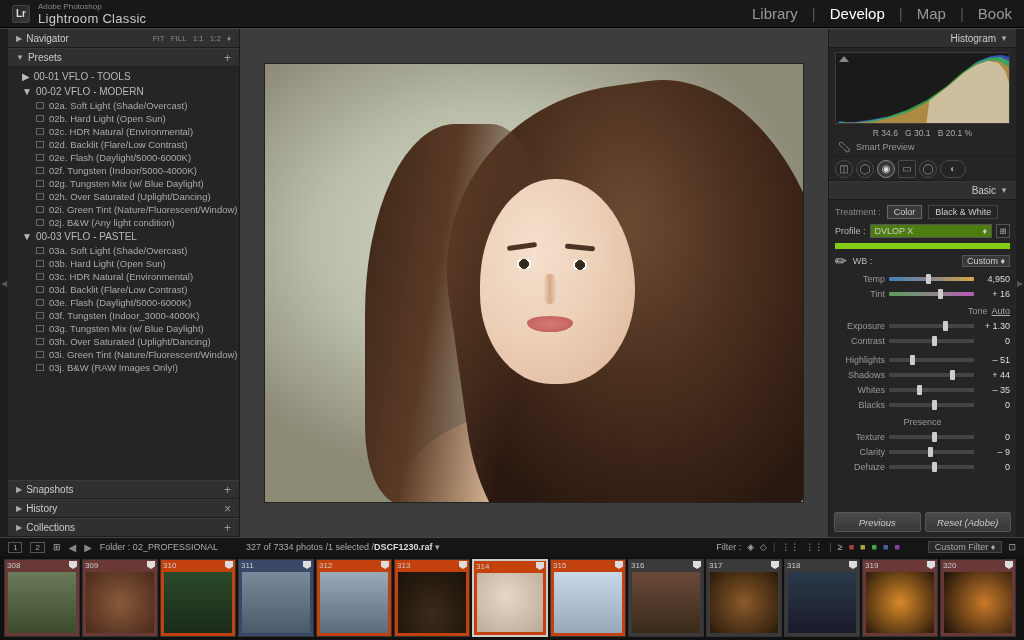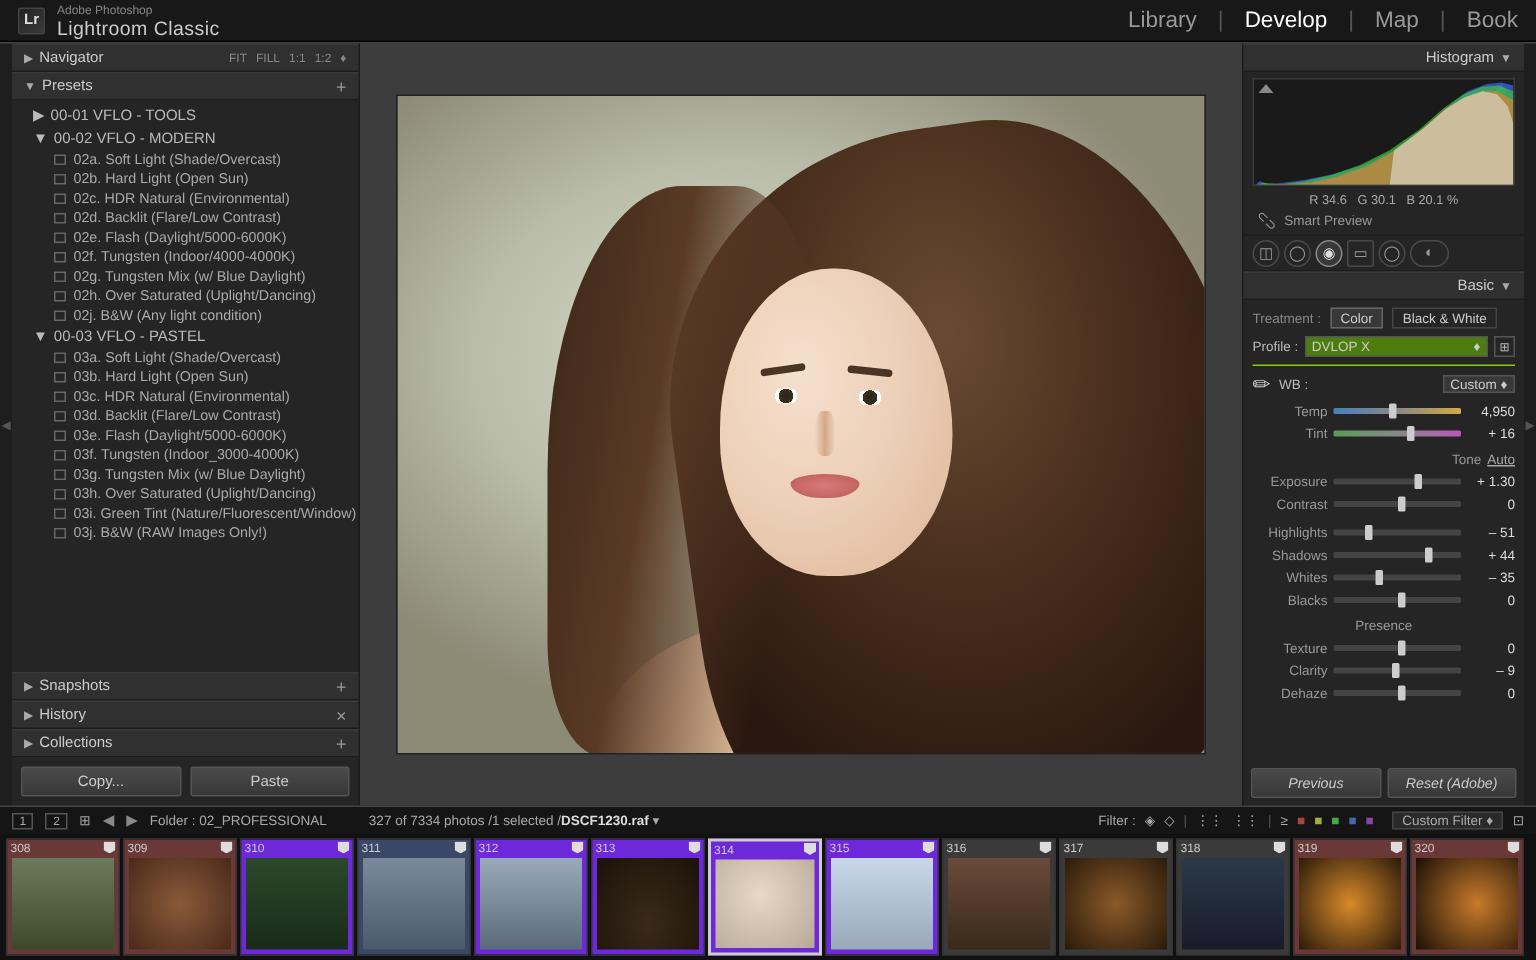--- a/index.html
+++ b/index.html
@@ -49,21 +49,21 @@
 .smartprev { font-size:9px; color:#999; padding:2px 8px 4px 8px; display:flex; align-items:center; gap:4px; border-bottom:1px solid #1c1c1c;}
 .toolrow { height:24px; display:flex; align-items:center; gap:3px; padding:0 6px; border-bottom:1px solid #1c1c1c;}
 .toolrow .t { width:18px; height:18px; border:1px solid #4a4a4a; border-radius:9px; display:flex; align-items:center; justify-content:center; font-size:10px; color:#999;}
 .toolrow .t.sq{border-radius:2px;}
 .toolrow .t.active{border-color:#888; background:#383838;color:#ddd;}
 .basicpanel { flex:1; overflow-y:auto; padding:2px 6px 4px 6px; font-size:9px;}
 .treatrow { display:flex; align-items:center; padding:3px 0; gap:6px;}
 .treatrow .lbl{color:#888;}
 .treatrow .opt{padding:1px 6px; border:1px solid #444; color:#ccc; font-size:9px;}
 .treatrow .opt.active{background:#383838; border-color:#666;}
-.profilerow{display:flex;align-items:center;gap:4px;padding:2px 0 5px 0;border-bottom:1px solid #84cc16;justify-content:center;}
+.profilerow{display:flex;align-items:center;gap:4px;padding:2px 0 5px 0;border-bottom:6px solid #84cc16;justify-content:center;}
 .profilerow .sel{flex:1;background:#4d7c0f;border:1px solid #555;padding:1px 4px;font-size:9px;color:#ccc;display:flex;justify-content:space-between;}
 .profilerow .grid{width:14px;height:14px;border:1px solid #555;display:flex;align-items:center;justify-content:center;font-size:8px;}
 .wbrow{display:flex;align-items:center;gap:6px;padding:4px 0 2px 0;}
 .eyedrop{font-size:14px;color:#ccc;transform:rotate(-45deg);}
 .wbrow .sel{background:#383838;border:1px solid #555;padding:0 4px;font-size:9px;color:#ccc;margin-left:auto;}
 .sliderrow{display:flex;align-items:center;height:15px;gap:4px;}
 .sliderrow .slbl{width:50px;text-align:right;color:#999;font-size:9px;}
 .sliderrow .strack{flex:1;height:4px;background:#444;position:relative;border-radius:1px;}
 .sliderrow .strack.temp{background:linear-gradient(90deg,#4a7fb8,#888,#d4a848);}
 .sliderrow .strack.tint{background:linear-gradient(90deg,#5a9a5a,#888,#b858b8);}
@@ -74,27 +74,27 @@
 .rightbtns{display:flex;gap:4px;padding:5px;}
 .rightbtns button{flex:1;height:20px;background:linear-gradient(#4a4a4a,#383838);border:1px solid #555;color:#ccc;font-size:9.5px;border-radius:2px;font-style:italic;}
 .panelrow.rt{justify-content:flex-end;}
 .panelrow.rt .tri{margin-left:4px;margin-right:0;}
 .edgecol{width:8px;background:#1e1e1e;display:flex;align-items:center;justify-content:center;}
 .edgecol .arr{color:#555;font-size:8px;}
 .statusbar{height:18px;background:#151515;display:flex;align-items:center;padding:0 8px;font-size:9px;color:#aaa;gap:8px;}
 .statusbar .box{border:1px solid #555;padding:0 4px;font-size:8px;}
 .statusbar .navarr{color:#888;font-size:10px;}
 .statusbar .filter{margin-left:auto;display:flex;align-items:center;gap:6px;}
-.statusbar .cfilter{background:#2a2a2a;border:1px solid #444;padding:0 6px;font-size:9px;margin-left:6px;}
+.statusbar .cfilter{background:#2a2a2a;border:1px solid #444;padding:0 6px;font-size:9px;margin-left:22px;}
 .filmstrip{height:84px;background:#111;display:flex;align-items:center;padding:2px 4px;gap:2px;overflow:hidden;}
 .thumb{width:76px;height:78px;display:flex;flex-direction:column;border:1px solid #333;position:relative;}
 .thumb .num{position:absolute;top:1px;left:2px;font-size:8px;color:#ccc;z-index:2;}
 .thumb .img{flex:1;margin:12px 3px 3px 3px;background:#555;}
 .thumb.red{background:#6b3838;}
-.thumb.green{background:#6d28d9;}
+.thumb.green{background:#c2410c;}
 .thumb.blue{background:#3a4868;}
 .thumb.gray{background:#3a3a3a;}
 .thumb.sel{border:2px solid #ccc;}
 .tflag{position:absolute;top:1px;right:2px;width:8px;height:8px;background:#ddd;clip-path:polygon(0 0,100% 0,100% 70%,50% 100%,0 70%);}
 ::-webkit-scrollbar{width:10px;}
 ::-webkit-scrollbar-track{background:#1e1e1e;}
 ::-webkit-scrollbar-thumb{background:#4a4a4a;border-radius:2px;}
 </style>
 </head>
 <body>
@@ -162,29 +162,33 @@
           <div class="pitem">
             <span class="rect"></span>
             <span>02d. Backlit (Flare/Low Contrast)</span>
           </div>
           <div class="pitem">
             <span class="rect"></span>
             <span>02e. Flash (Daylight/5000-6000K)</span>
           </div>
           <div class="pitem">
             <span class="rect"></span>
-            <span>02f. Tungsten (Indoor/4000-4000K)</span>
+            <span>02f. Tungsten (Indoor/5000-4000K)</span>
           </div>
           <div class="pitem">
             <span class="rect"></span>
             <span>02g. Tungsten Mix (w/ Blue Daylight)</span>
           </div>
           <div class="pitem">
             <span class="rect"></span>
             <span>02h. Over Saturated (Uplight/Dancing)</span>
+          </div>
+          <div class="pitem">
+            <span class="rect"></span>
+            <span>02i. Green Tint (Nature/Fluorescent/Window)</span>
           </div>
           <div class="pitem">
             <span class="rect"></span>
             <span>02j. B&amp;W (Any light condition)</span>
           </div>
           <div class="pgroup">
             <span>▼</span>
             <span>00-03 VFLO - PASTEL</span>
           </div>
           <div class="pitem">
@@ -235,24 +239,20 @@
    </div>
    <div class="panelrow">
     <span class="tri">▶</span>
     <span>History</span>
     <span class="plus">×</span>
    </div>
    <div class="panelrow">
     <span class="tri">▶</span>
     <span>Collections</span>
     <span class="plus">+</span>
-   </div>
-   <div class="bottombtns">
-    <button>Copy...</button>
-    <button>Paste</button>
    </div>
   </div>
 
   <div class="center">
    <div class="photo">
     <div class="shoulder"></div>
           <div class="neck"></div>
           <div class="hair"></div>
           <div class="hair2"></div>
     <div class="face"></div>

